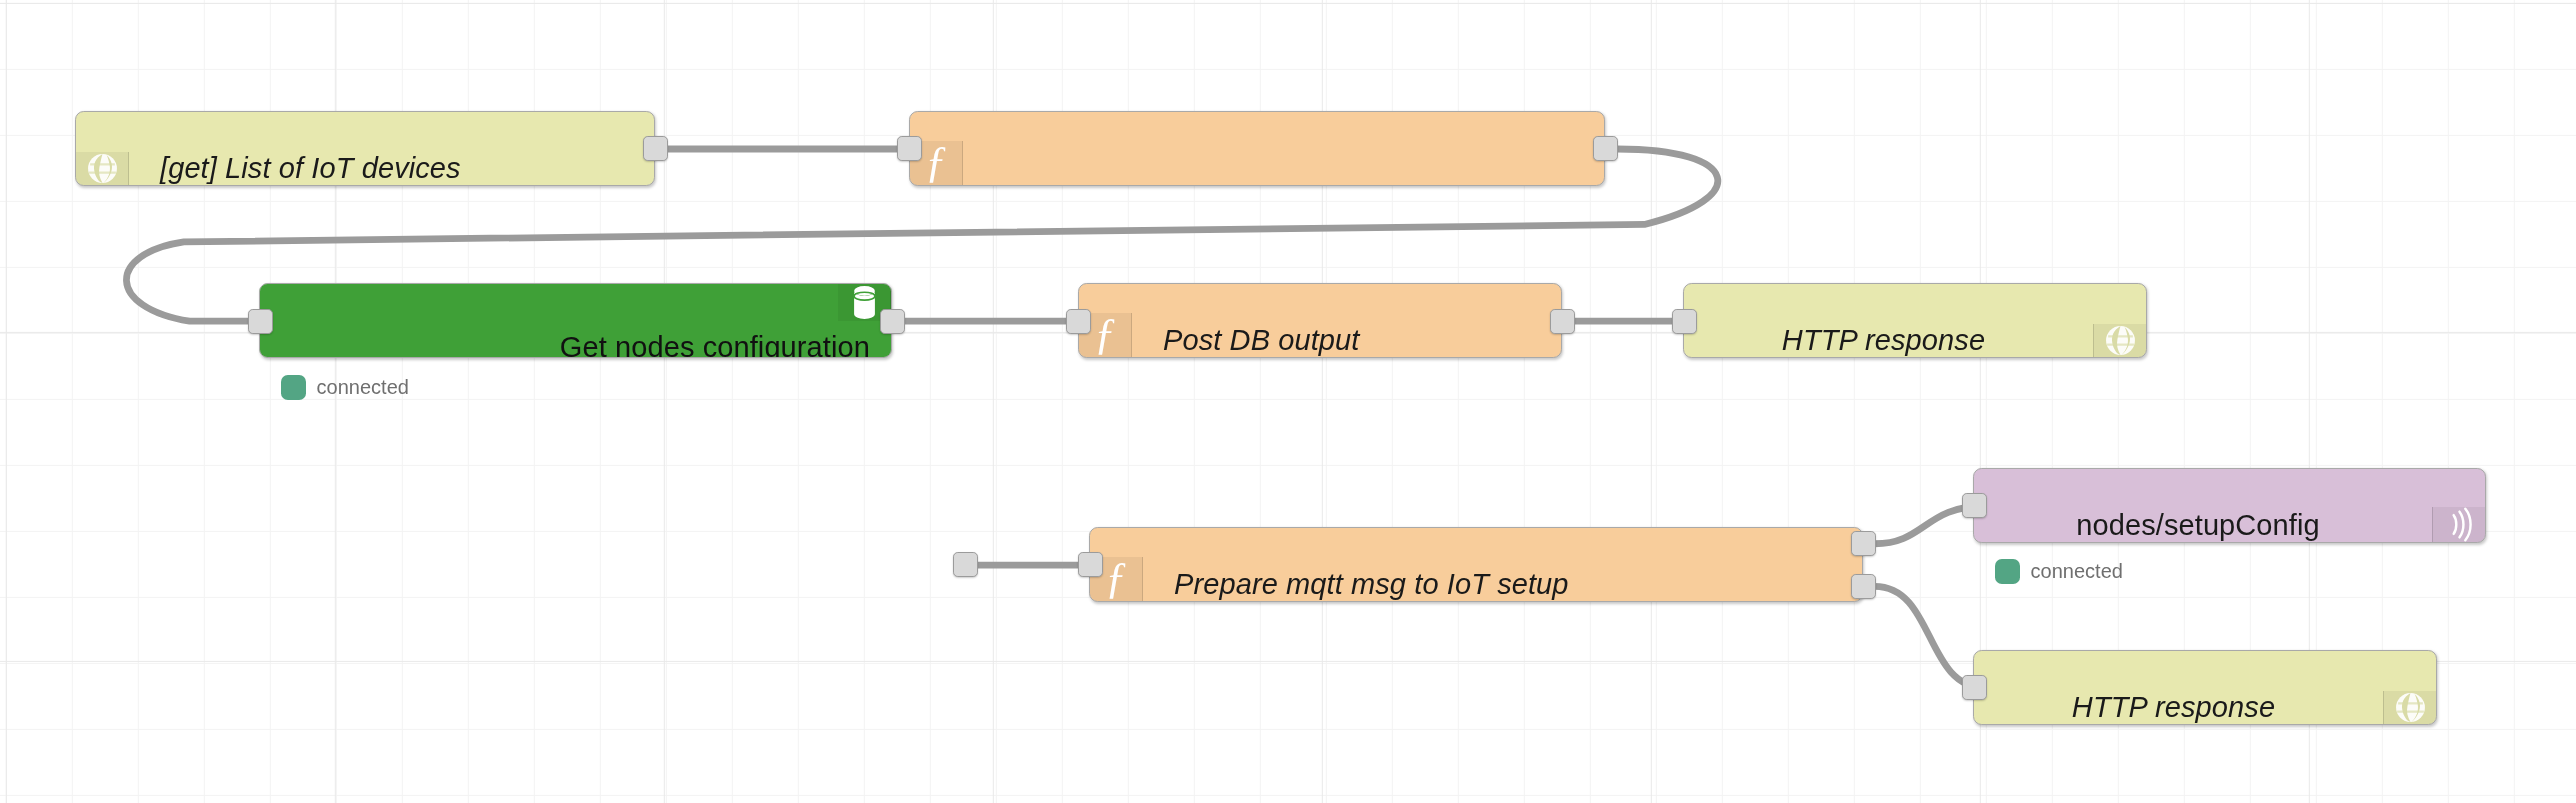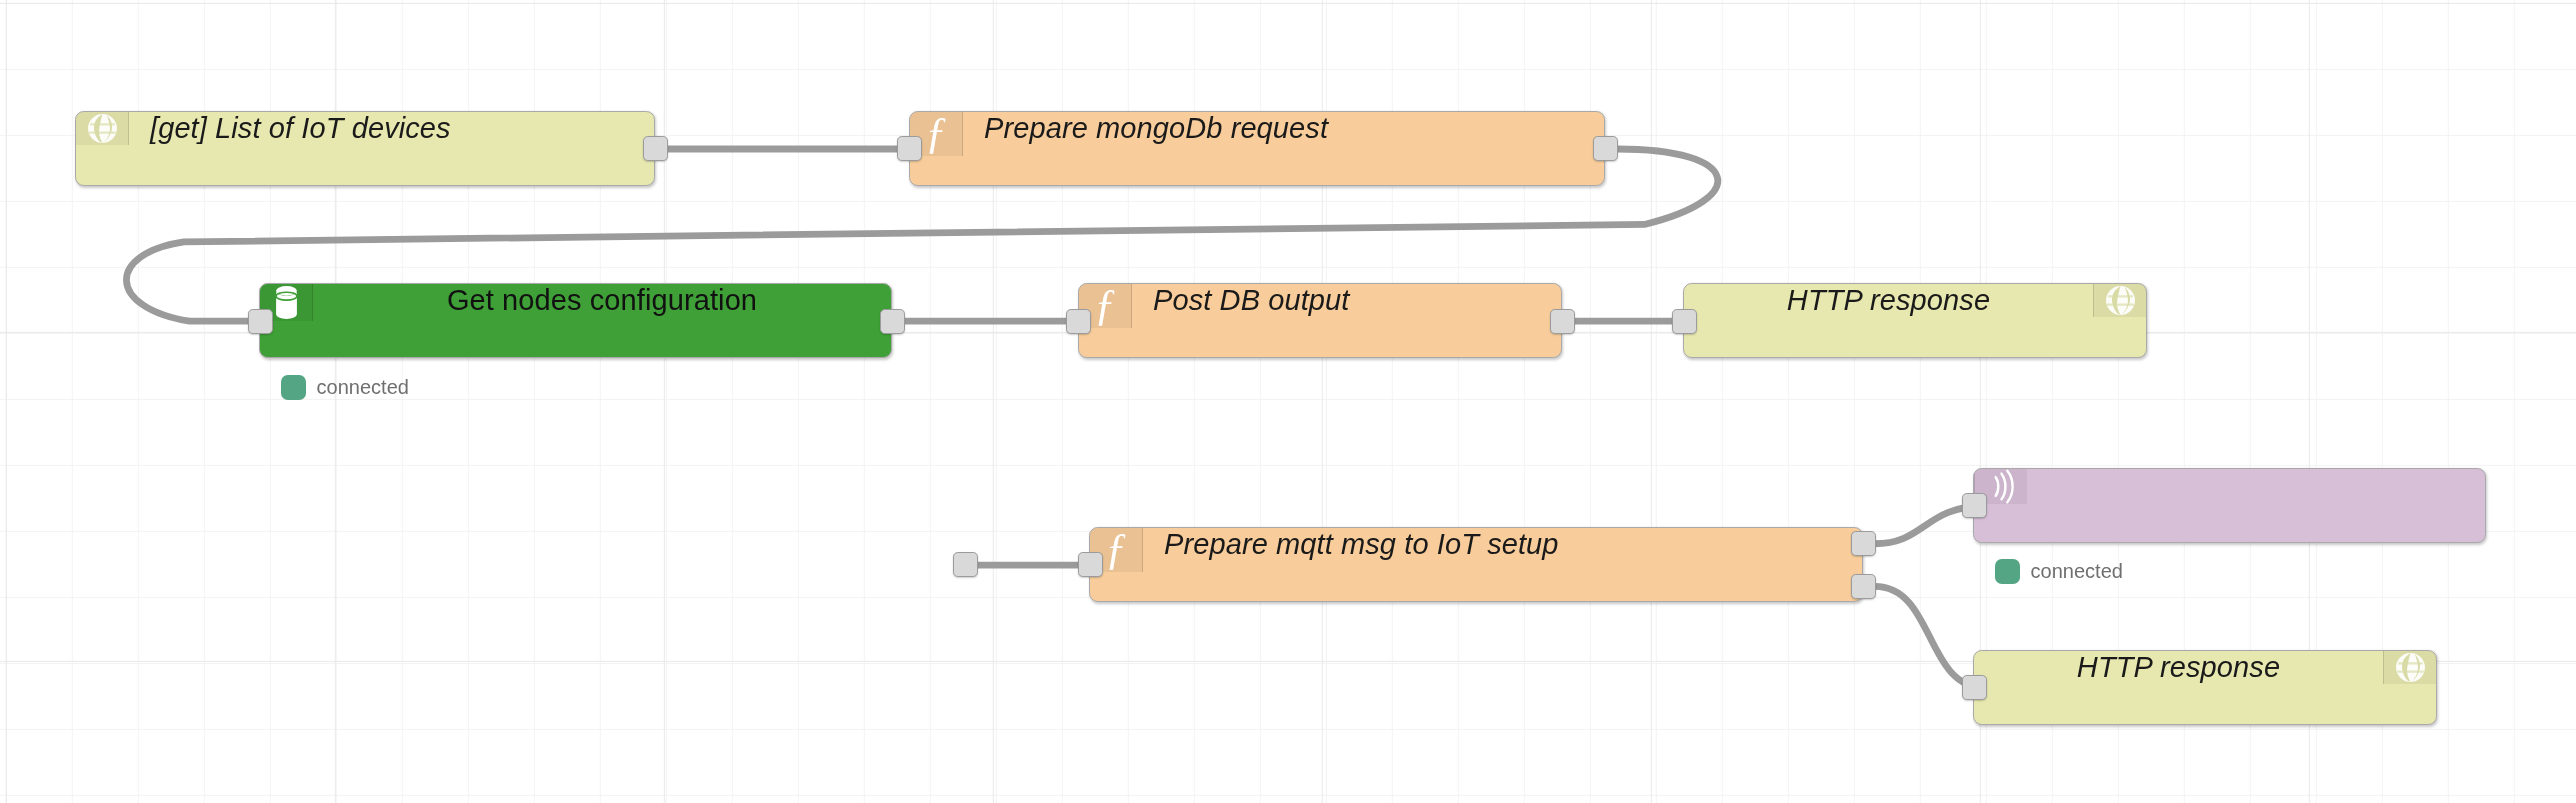--- a/index.html
+++ b/index.html
@@ -37,26 +37,27 @@
     width: 2576px;
     height: 804px;
     pointer-events: none;
   }
 
   
   .node {
     position: absolute;
     box-sizing: border-box;
     display: flex;
-    align-items: flex-start;
+    align-items: flex-end;
     border: 1px solid #a9a9a9;
     border-radius: 8.7px;
     box-shadow: 1px 1.9px 2.9px rgba(0,0,0,0.22);
     overflow: hidden;
     user-select: none;
+    gap: 10px;
   }
   .node .icon-cell {
     flex: 0 0 auto;
     width: 52px;
     display: flex;
     align-items: center;
     justify-content: center;
     background: rgba(0,0,0,0.055);
   }
   .node .icon-cell.right {
@@ -74,21 +75,21 @@
     font-size: 29px;
     color: #1a1a1a;
     letter-spacing: 0.1px;
   }
   .node .label-cell.italic { font-style: italic; }
   .node .label-cell.center { justify-content: center; }
 
   
   .pal-http   { background: #e7e8af; }
   .pal-func   { background: #f8cd9b; }
-  .pal-mongo  { background: #3fa037; }
+  .pal-mongo  { background: #3fa037; flex-direction: column; }
   .pal-mongo .label-cell { color: #111111; }
   .pal-mqtt   { background: #d8bfd8; }
 
   
   .port {
     position: absolute;
     width: 25px;
     height: 25px;
     box-sizing: border-box;
     background: #d9d9d9;
@@ -156,21 +157,20 @@
       </svg>
     </div>
     <div class="label-cell italic">[get] List of IoT devices</div>
   </div>
   <div class="port" style="left:643px; top:136px;"></div>
 
   <div class="node pal-func" style="left:909px; top:111px; width:696px; height:75px;">
     <div class="icon-cell left">
       <span class="fn-glyph">ƒ</span>
     </div>
-    <div class="label-cell italic">Prepare mongoDb request</div>
   </div>
   <div class="port" style="left:897px; top:136px;"></div>
   <div class="port" style="left:1593px; top:136px;"></div>
 
   <div class="node pal-mongo" style="left:259px; top:283px; width:633px; height:75px;">
     <div class="icon-cell left">
       <svg class="glyph" width="29" height="37" viewBox="0 0 24 32">
         <ellipse cx="12" cy="6" rx="9" ry="4.2" fill="#ffffff"></ellipse>
         <path d="M3 6 L3 26 C3 28.4 7 30.2 12 30.2 C17 30.2 21 28.4 21 26 L21 6 C21 8.4 17 10.2 12 10.2 C7 10.2 3 8.4 3 6 Z" fill="#ffffff"></path>
         <ellipse cx="12" cy="10.5" rx="9" ry="3.4" fill="none" stroke="#3fa037" stroke-width="1.4"></ellipse>
@@ -214,20 +214,21 @@
     <div class="icon-cell left">
       <span class="fn-glyph">ƒ</span>
     </div>
     <div class="label-cell italic">Prepare mqtt msg to IoT setup</div>
   </div>
   <div class="port" style="left:1078px; top:552px;"></div>
   <div class="port" style="left:1851px; top:531px;"></div>
   <div class="port" style="left:1851px; top:574px;"></div>
 
   <div class="node pal-mqtt" style="left:1973px; top:468px; width:513px; height:75px;">
+    <div class="label-cell center">nodes/setupConfig</div>
     <div class="icon-cell right">
       <svg class="glyph" width="29" height="35" viewBox="0 0 22 30">
         <g fill="none" stroke="#ffffff" stroke-width="2.1" stroke-linecap="round">
           <path d="M6 7 C9 11 9 19 6 23"></path>
           <path d="M11 4 C15.5 10 15.5 20 11 26"></path>
           <path d="M16 1.5 C22 9 22 21 16 28.5"></path>
         </g>
       </svg>
     </div>
   </div>

